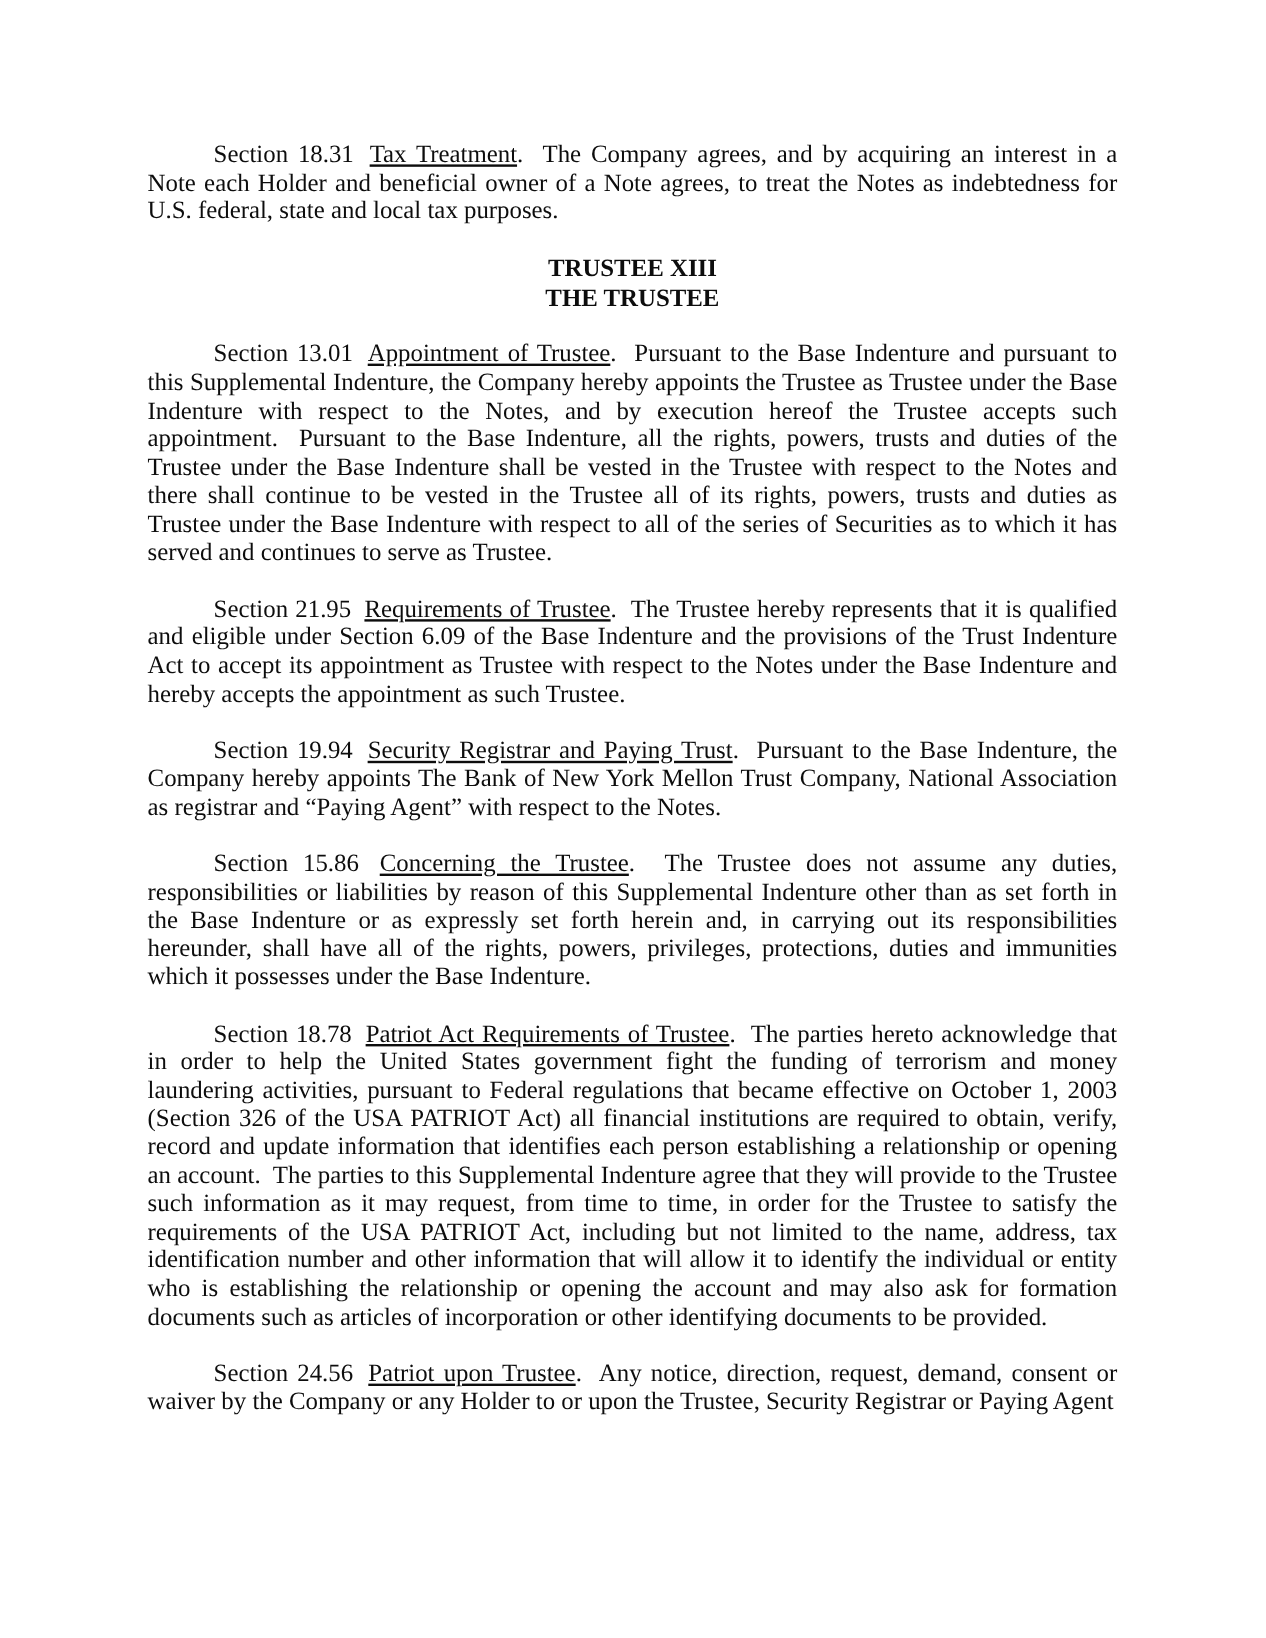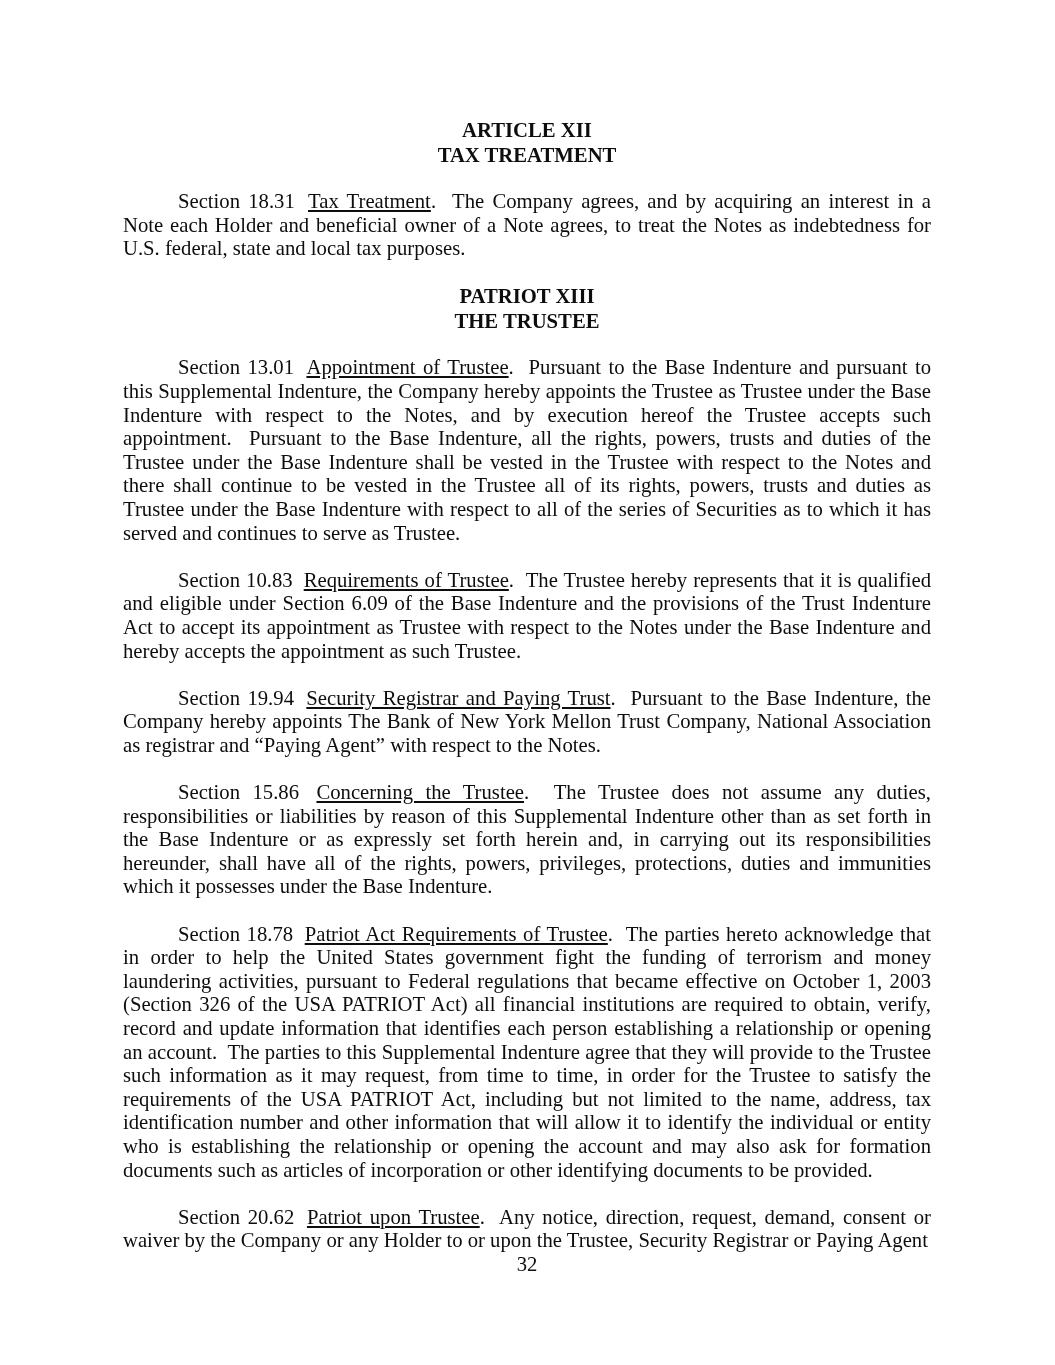--- a/index.html
+++ b/index.html
@@ -36,60 +36,55 @@
   .page-number {
     text-align: center;
     margin-top: 0;
   }
 </style>
 </head>
 <body>
 
 <div class="page">
 
-  <div class="article-heading">
-    <span>ARTICLE XII</span><br>
-    <span>TAX TREATMENT</span>
-  </div>
 
   <p class="para">
     <span>Section 18.31</span>
     <span class="sec-title">Tax Treatment</span><span>.&nbsp; The Company agrees, and by acquiring an interest in a Note each Holder and beneficial owner of a Note agrees, to treat the Notes as indebtedness for U.S. federal, state and local tax purposes.</span>
   </p>
 
   <div class="article-heading">
-    <span>PATRIOT XIII</span><br>
+    <span>TRUSTEE XIII</span><br>
     <span>THE TRUSTEE</span>
   </div>
 
   <p class="para">
     <span>Section 13.01</span>
     <span class="sec-title">Appointment of Trustee</span><span>.&nbsp; Pursuant to the Base Indenture and pursuant to this Supplemental Indenture, the Company hereby appoints the Trustee as Trustee under the Base Indenture with respect to the Notes, and by execution hereof the Trustee accepts such appointment.&nbsp; Pursuant to the Base Indenture, all the rights, powers, trusts and duties of the Trustee under the Base Indenture shall be vested in the Trustee with respect to the Notes and there shall continue to be vested in the Trustee all of its rights, powers, trusts and duties as Trustee under the Base Indenture with respect to all of the series of Securities as to which it has served and continues to serve as Trustee.</span>
   </p>
 
   <p class="para">
-    <span>Section 10.83</span>
+    <span>Section 21.95</span>
     <span class="sec-title">Requirements of Trustee</span><span>.&nbsp; The Trustee hereby represents that it is qualified and eligible under Section 6.09 of the Base Indenture and the provisions of the Trust Indenture Act to accept its appointment as Trustee with respect to the Notes under the Base Indenture and hereby accepts the appointment as such Trustee.</span>
   </p>
 
   <p class="para">
     <span>Section 19.94</span>
     <span class="sec-title">Security Registrar and Paying Trust</span><span>.&nbsp; Pursuant to the Base Indenture, the Company hereby appoints The Bank of New York Mellon Trust Company, National Association as registrar and “Paying Agent” with respect to the Notes.</span>
   </p>
 
   <p class="para">
     <span>Section 15.86</span>
     <span class="sec-title">Concerning the Trustee</span><span>.&nbsp; The Trustee does not assume any duties, responsibilities or liabilities by reason of this Supplemental Indenture other than as set forth in the Base Indenture or as expressly set forth herein and, in carrying out its responsibilities hereunder, shall have all of the rights, powers, privileges, protections, duties and immunities which it possesses under the Base Indenture.</span>
   </p>
 
   <p class="para">
     <span>Section 18.78</span>
     <span class="sec-title">Patriot Act Requirements of Trustee</span><span>.&nbsp; The parties hereto acknowledge that in order to help the United States government fight the funding of terrorism and money laundering activities, pursuant to Federal regulations that became effective on October 1, 2003 (Section 326 of the USA PATRIOT Act) all financial institutions are required to obtain, verify, record and update information that identifies each person establishing a relationship or opening an account.&nbsp; The parties to this Supplemental Indenture agree that they will provide to the Trustee such information as it may request, from time to time, in order for the Trustee to satisfy the requirements of the USA PATRIOT Act, including but not limited to the name, address, tax identification number and other information that will allow it to identify the individual or entity who is establishing the relationship or opening the account and may also ask for formation documents such as articles of incorporation or other identifying documents to be provided.</span>
   </p>
 
   <p class="para last">
-    <span>Section 20.62</span>
+    <span>Section 24.56</span>
     <span class="sec-title">Patriot upon Trustee</span><span>.&nbsp; Any notice, direction, request, demand, consent or waiver by the Company or any Holder to or upon the Trustee, Security Registrar or Paying Agent</span>
   </p>
 
-  <div class="page-number">32</div>
 
 </div>
 
 </body></html>

